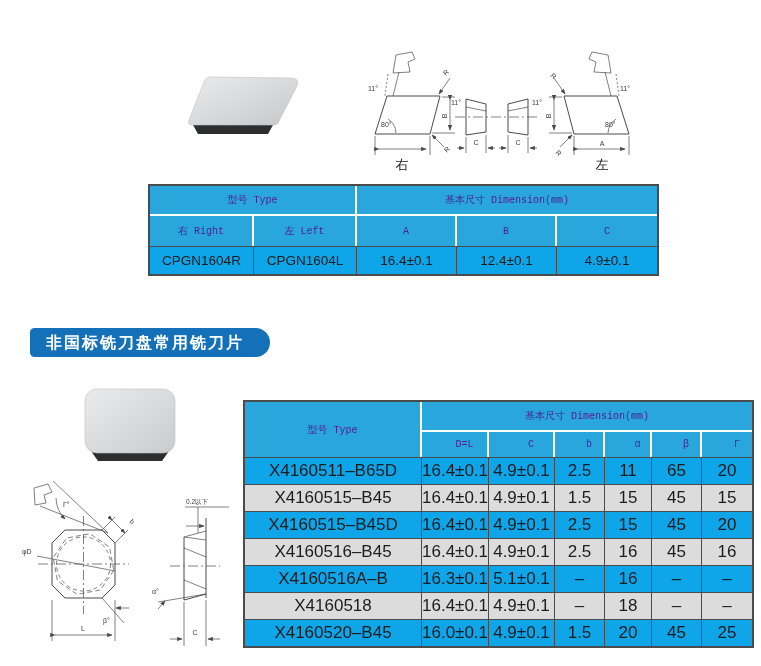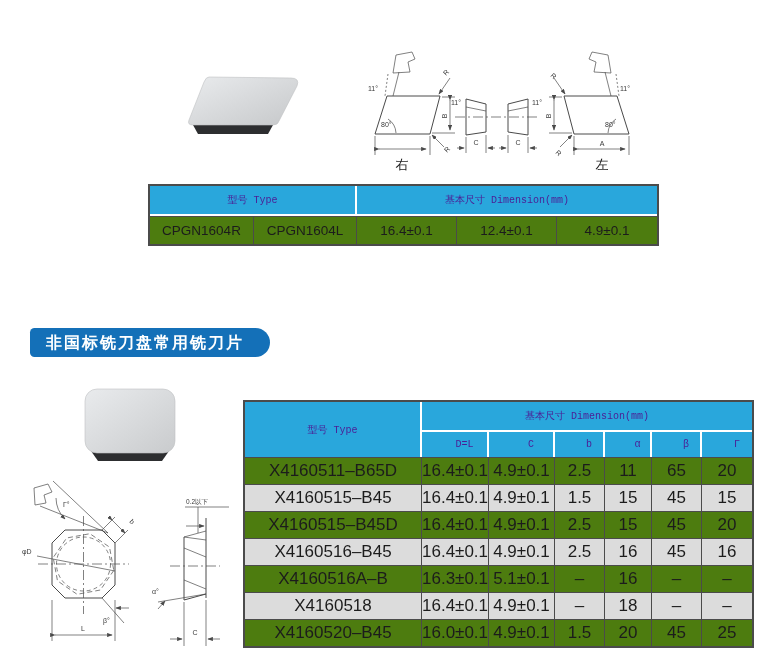--- a/index.html
+++ b/index.html
@@ -19,21 +19,21 @@
         font-size:13.5px;color:#1c1c1c;}
   th{background:#29a7dc;color:#4c1d95;font-weight:normal;text-align:center;padding:0;
      font-size:10px;font-family:Liberation Mono, monospace;}
   .wsr{border-right:2px solid #ffffff;}
   .wsb{border-bottom:2px solid #ffffff;}
   .h1{height:28px;}
   .h2{height:30px;}
   #t2 .h1{height:28px;}
   #t2 .h2{height:25px;padding-left:20px;}
   td{text-align:center;border-right:1px solid #4b4b4b;border-top:1px solid #4b4b4b;
-     padding:0;height:27px;background:#4d7c0f;}
+     padding:0;height:27px;background:#0ea5e9;}
   td:last-child{border-right:0;}
   #t2 td{font-size:17px;height:26px;}
   #t2 tbody tr:nth-child(even) td{background:#dcdcdc;}
   
   .gfx{position:absolute;}
   .d1{left:362px;top:45px;}
   .d2{left:8px;top:478px;}
   .p1{left:182px;top:70px;}
   .p2{left:60px;top:385px;}
   svg text{font-family:"Liberation Sans",sans-serif;fill:#3a3a3a;stroke:none;}
@@ -126,20 +126,27 @@
           <col style="width:104px">
           <col style="width:103px">
           <col style="width:100px">
           <col style="width:100px">
           <col style="width:100px">
         </colgroup>
       <thead>
         <tr>
           <th colspan="2" class="wsr wsb h1">型号  Type</th>
           <th colspan="3" class="wsb h1">基本尺寸  Dimension(mm)</th>
+        </tr>
+        <tr>
+          <th class="wsr h2">右  Right</th>
+          <th class="wsr h2">左  Left</th>
+          <th class="wsr h2">A</th>
+          <th class="wsr h2">B</th>
+          <th class="h2">C</th>
         </tr>
       </thead>
       <tbody>
           <tr>
             <td>CPGN1604R</td>
             <td>CPGN1604L</td>
             <td>16.4±0.1</td>
             <td>12.4±0.1</td>
             <td>4.9±0.1</td>
           </tr>

